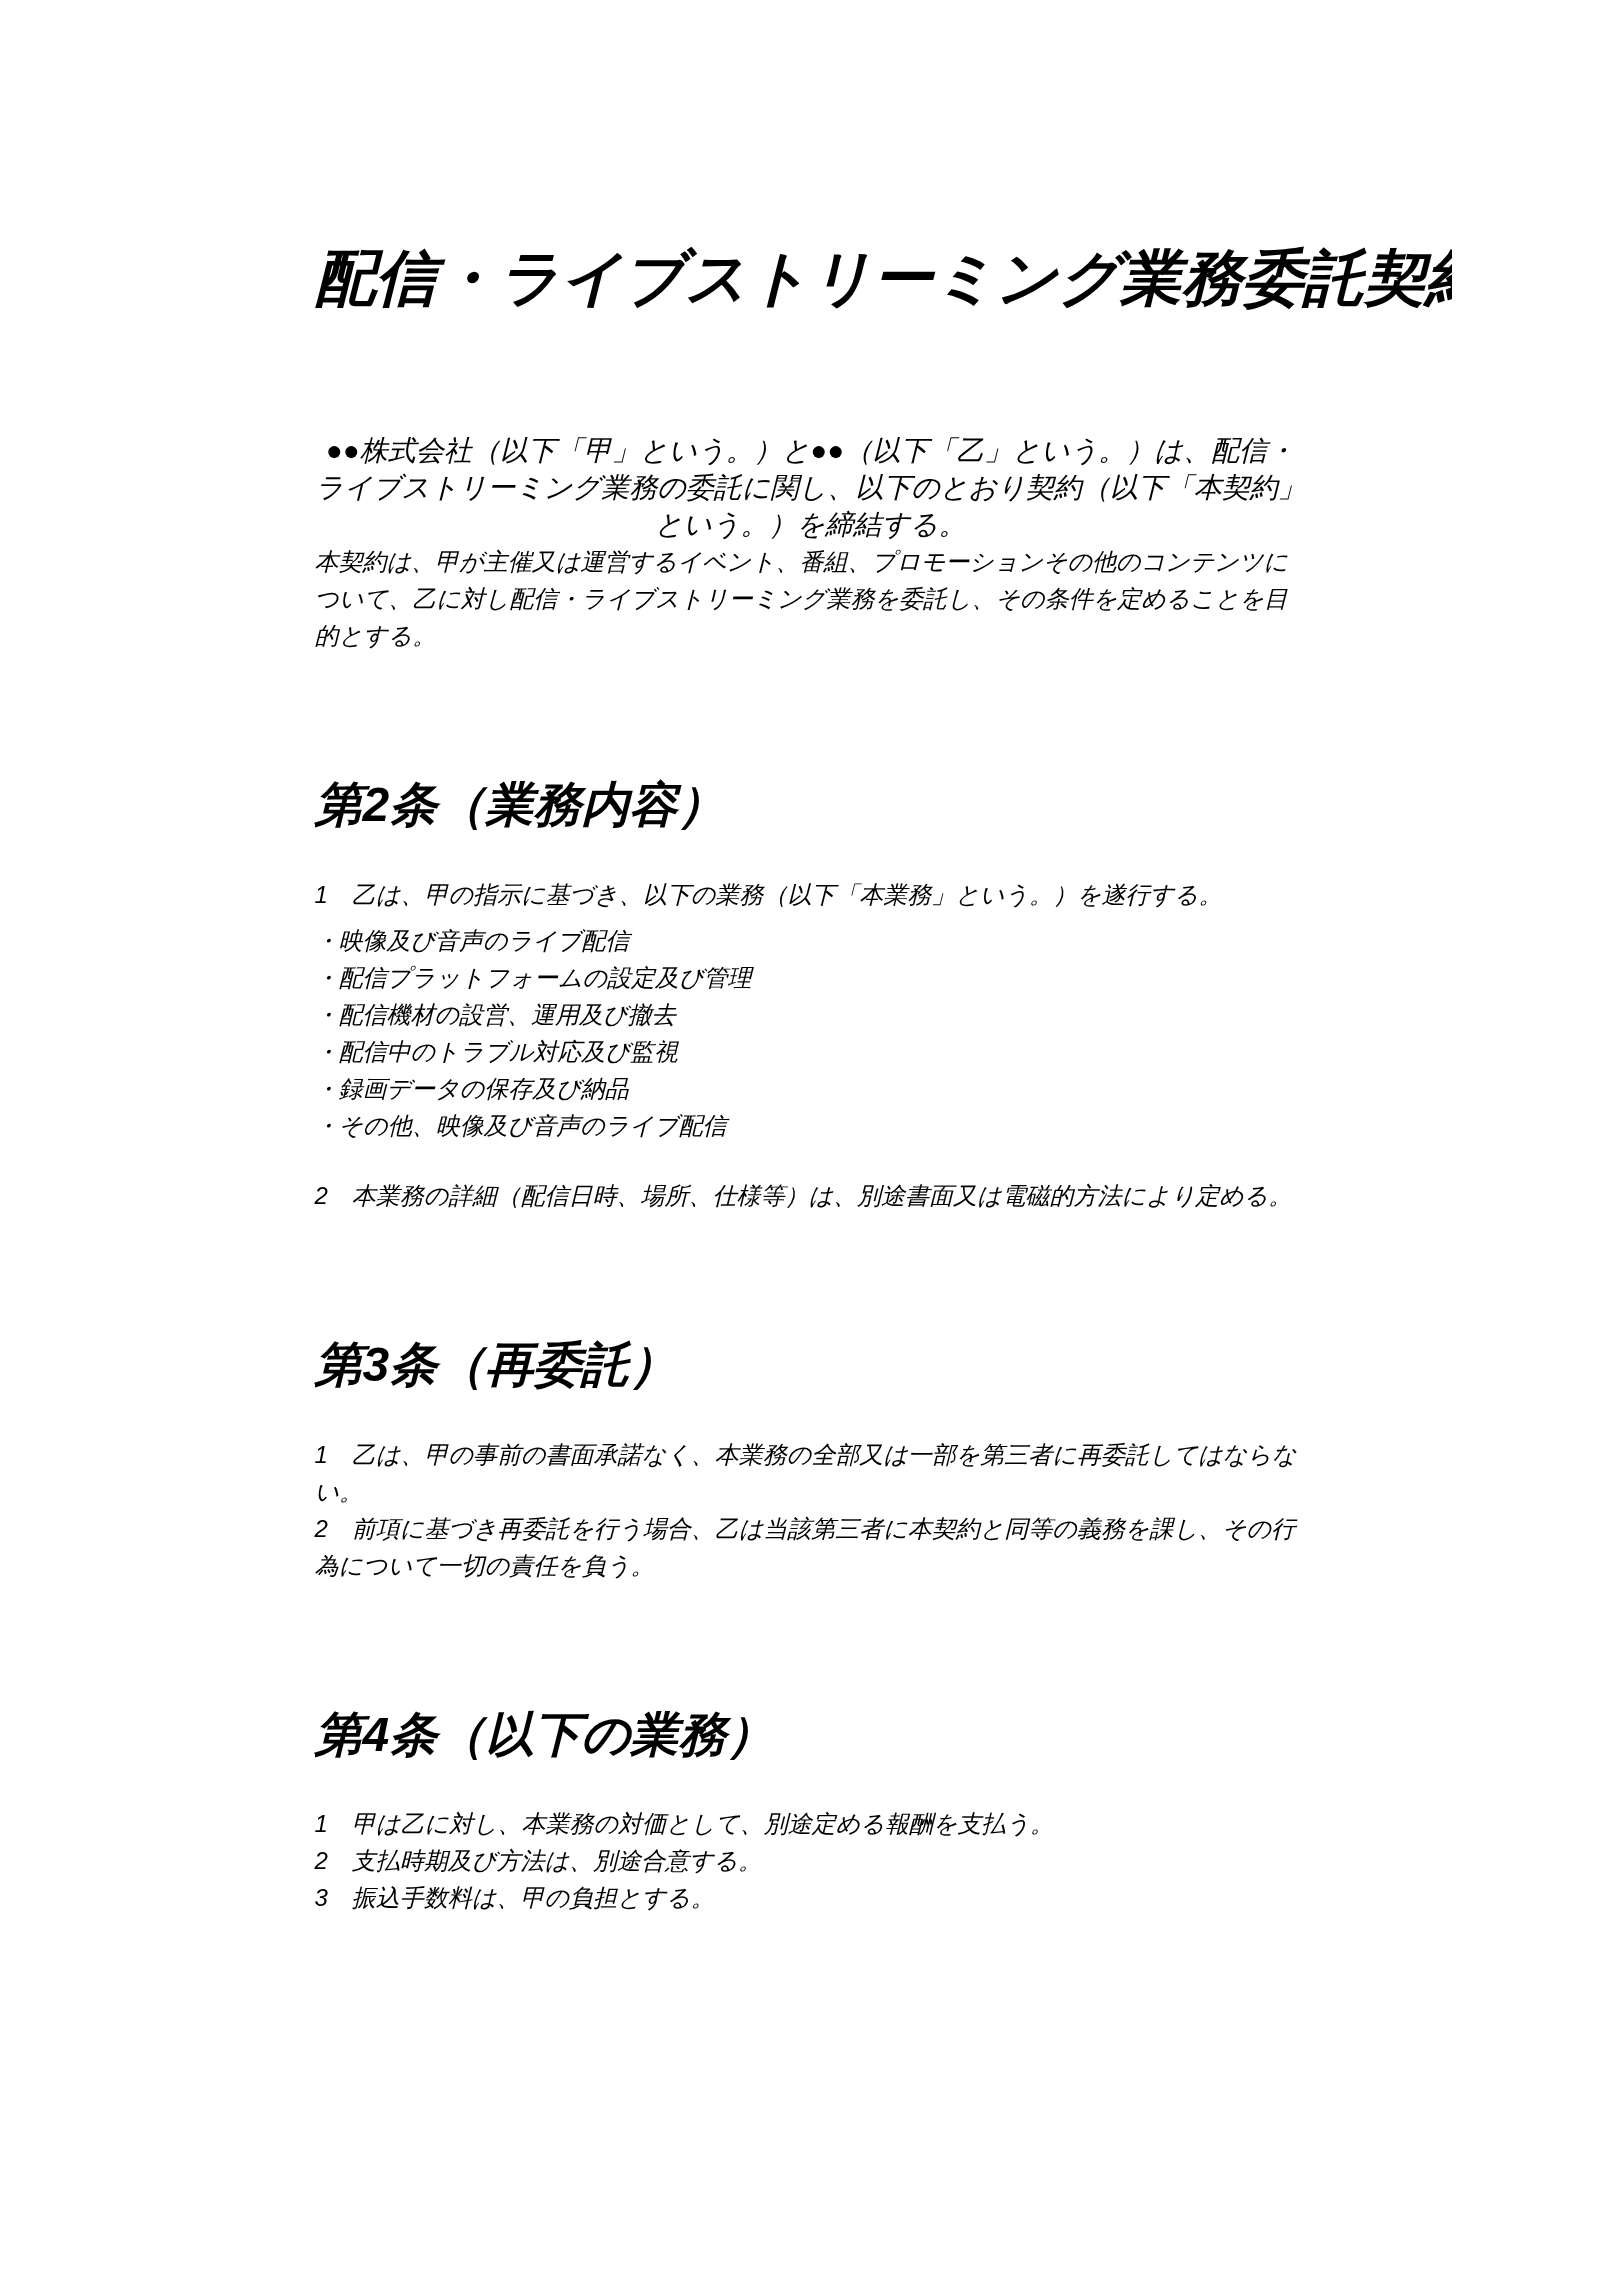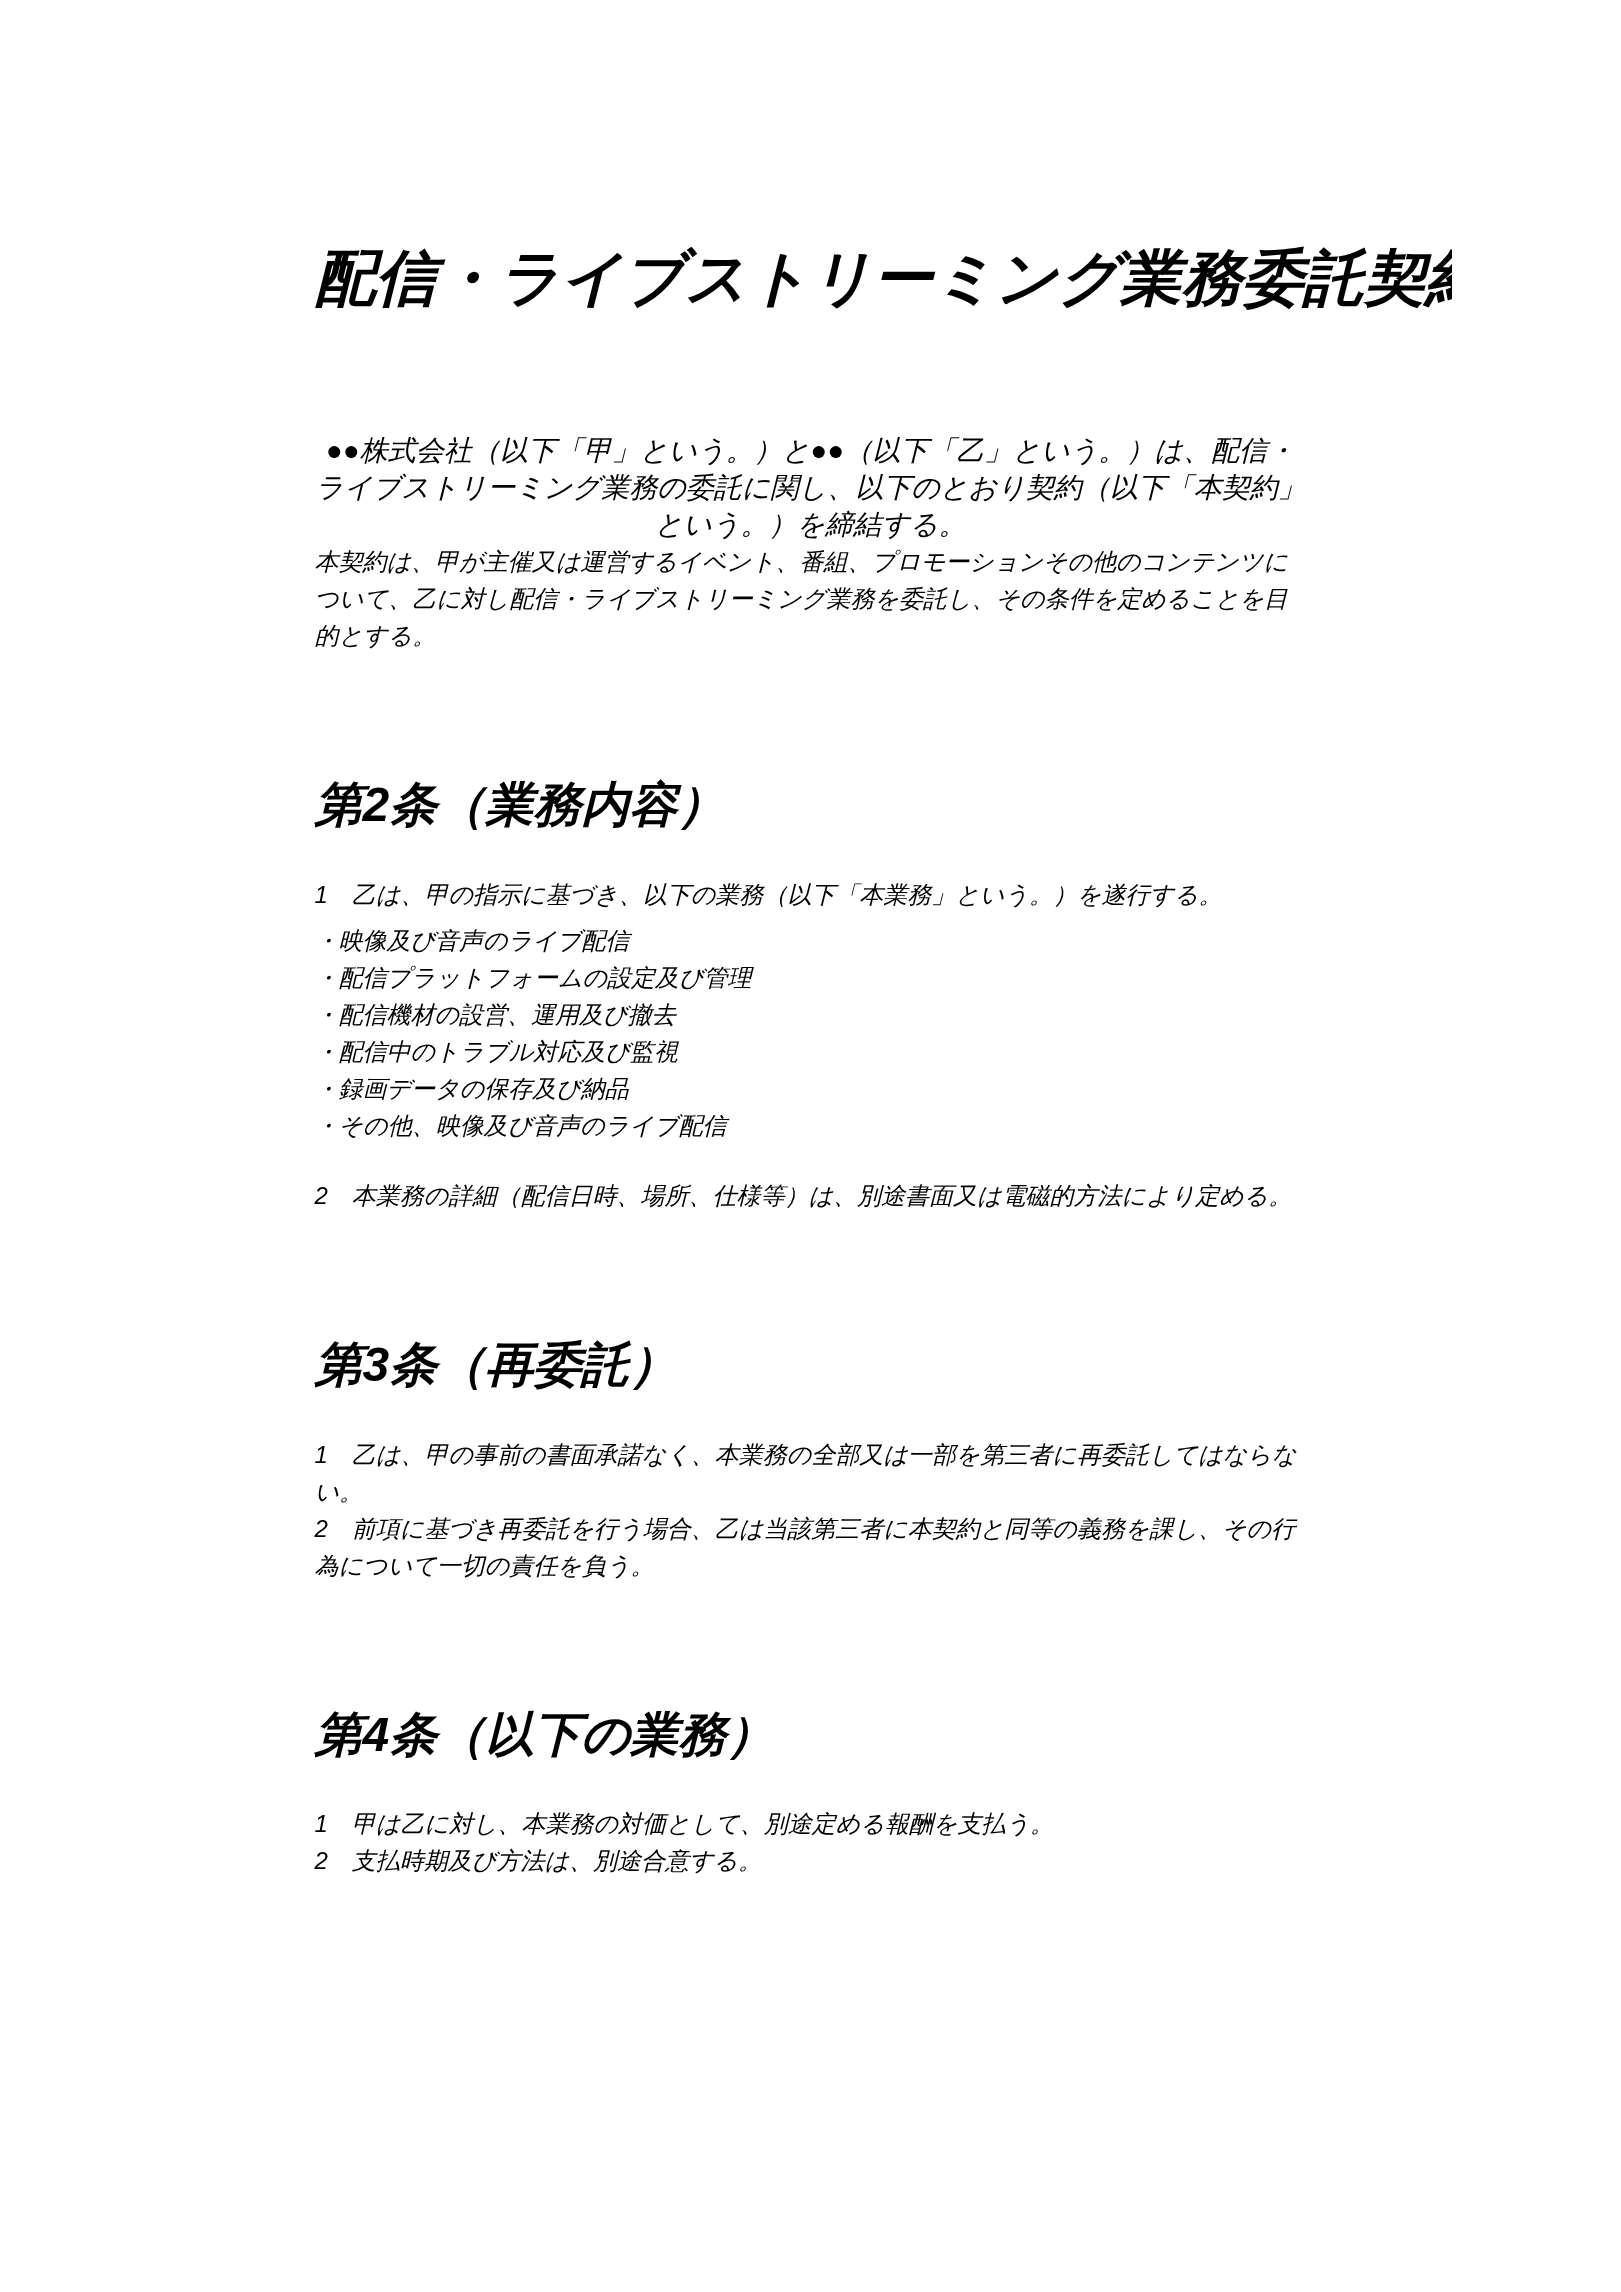--- a/index.html
+++ b/index.html
@@ -85,16 +85,17 @@
   <section>
     <h2 class="article-heading">第3条（再委託）</h2>
     <p class="clause">1　乙は、甲の事前の書面承諾なく、本業務の全部又は一部を第三者に再委託してはならない。</p>
     <p class="clause">2　前項に基づき再委託を行う場合、乙は当該第三者に本契約と同等の義務を課し、その行為について一切の責任を負う。</p>
   </section>
 
   <section>
     <h2 class="article-heading">第4条（以下の業務）</h2>
     <p class="clause">1　甲は乙に対し、本業務の対価として、別途定める報酬を支払う。</p>
     <p class="clause">2　支払時期及び方法は、別途合意する。</p>
+    <p class="clause">3　振込手数料は、甲の負担とする。</p>
   </section>
 
 </div>
 
 
 </body></html>

